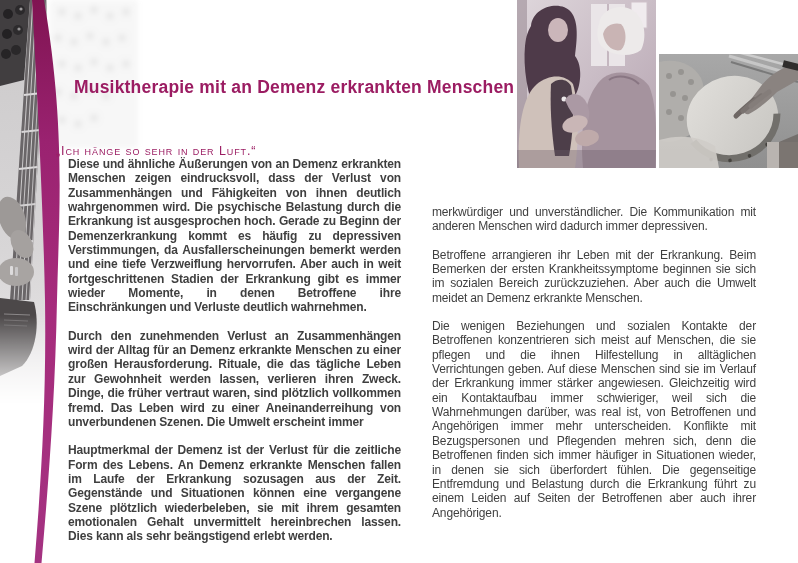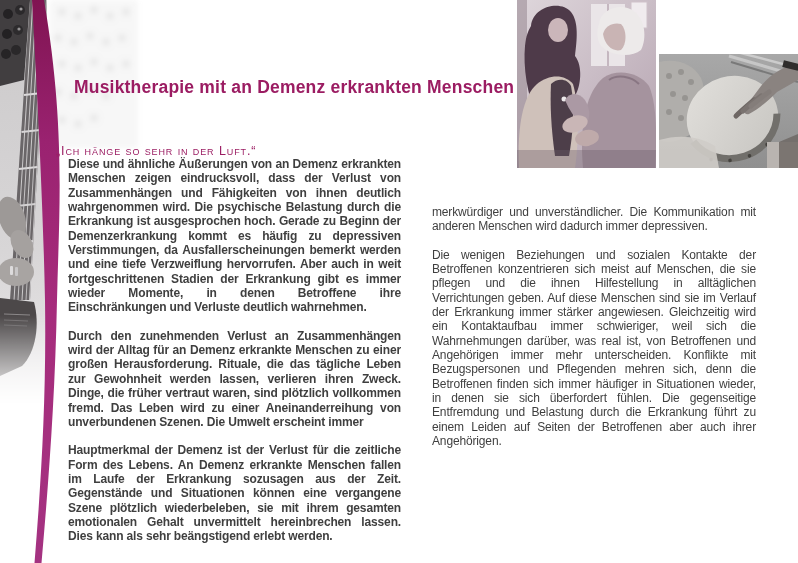--- a/index.html
+++ b/index.html
@@ -228,16 +228,17 @@
   </div>
 
   <div class="col col-left">
     <p>Diese und ähnliche Äußerungen von an Demenz erkrankten Menschen zeigen eindrucksvoll, dass der Verlust von Zusammenhängen und Fähigkeiten von ihnen deutlich wahrgenommen wird. Die psychische Belastung durch die Erkrankung ist ausgesprochen hoch. Gerade zu Beginn der Demenzerkrankung kommt es häufig zu depressiven Verstimmungen, da Ausfallerscheinungen bemerkt werden und eine tiefe Verzweiflung hervorrufen. Aber auch in weit fortgeschrittenen Stadien der Erkrankung gibt es immer wieder Momente, in denen Betroffene ihre Einschränkungen und Verluste deutlich wahrnehmen.</p>
     <p>Durch den zunehmenden Verlust an Zusammenhängen wird der Alltag für an Demenz erkrankte Menschen zu einer großen Herausforderung. Rituale, die das tägliche Leben zur Gewohnheit werden lassen, verlieren ihren Zweck. Dinge, die früher vertraut waren, sind plötzlich vollkommen fremd. Das Leben wird zu einer Aneinanderreihung von unverbundenen Szenen. Die Umwelt erscheint immer</p>
     <p>Hauptmerkmal der Demenz ist der Verlust für die zeitliche Form des Lebens. An Demenz erkrankte Menschen fallen im Laufe der Erkrankung sozusagen aus der Zeit. Gegenstände und Situationen können eine vergangene Szene plötzlich wiederbeleben, sie mit ihrem gesamten emotionalen Gehalt unvermittelt hereinbrechen lassen. Dies kann als sehr beängstigend erlebt werden.</p>
   </div>
 
   <div class="col col-right">
     <p>merkwürdiger und unverständlicher. Die Kommunikation mit anderen Menschen wird dadurch immer depressiven.</p>
+    <p>Betroffene arrangieren ihr Leben mit der Erkrankung. Beim Bemerken der ersten Krankheitssymptome beginnen sie sich im sozialen Bereich zurückzuziehen. Aber auch die Umwelt meidet an Demenz erkrankte Menschen.</p>
     <p>Die wenigen Beziehungen und sozialen Kontakte der Betroffenen konzentrieren sich meist auf Menschen, die sie pflegen und die ihnen Hilfestellung in alltäglichen Verrichtungen geben. Auf diese Menschen sind sie im Verlauf der Erkrankung immer stärker angewiesen. Gleichzeitig wird ein Kontaktaufbau immer schwieriger, weil sich die Wahrnehmungen darüber, was real ist, von Betroffenen und Angehörigen immer mehr unterscheiden. Konflikte mit Bezugspersonen und Pflegenden mehren sich, denn die Betroffenen finden sich immer häufiger in Situationen wieder, in denen sie sich überfordert fühlen. Die gegenseitige Entfremdung und Belastung durch die Erkrankung führt zu einem Leiden auf Seiten der Betroffenen aber auch ihrer Angehörigen.</p>
   </div>
 
 </div>
 
 </body></html>

